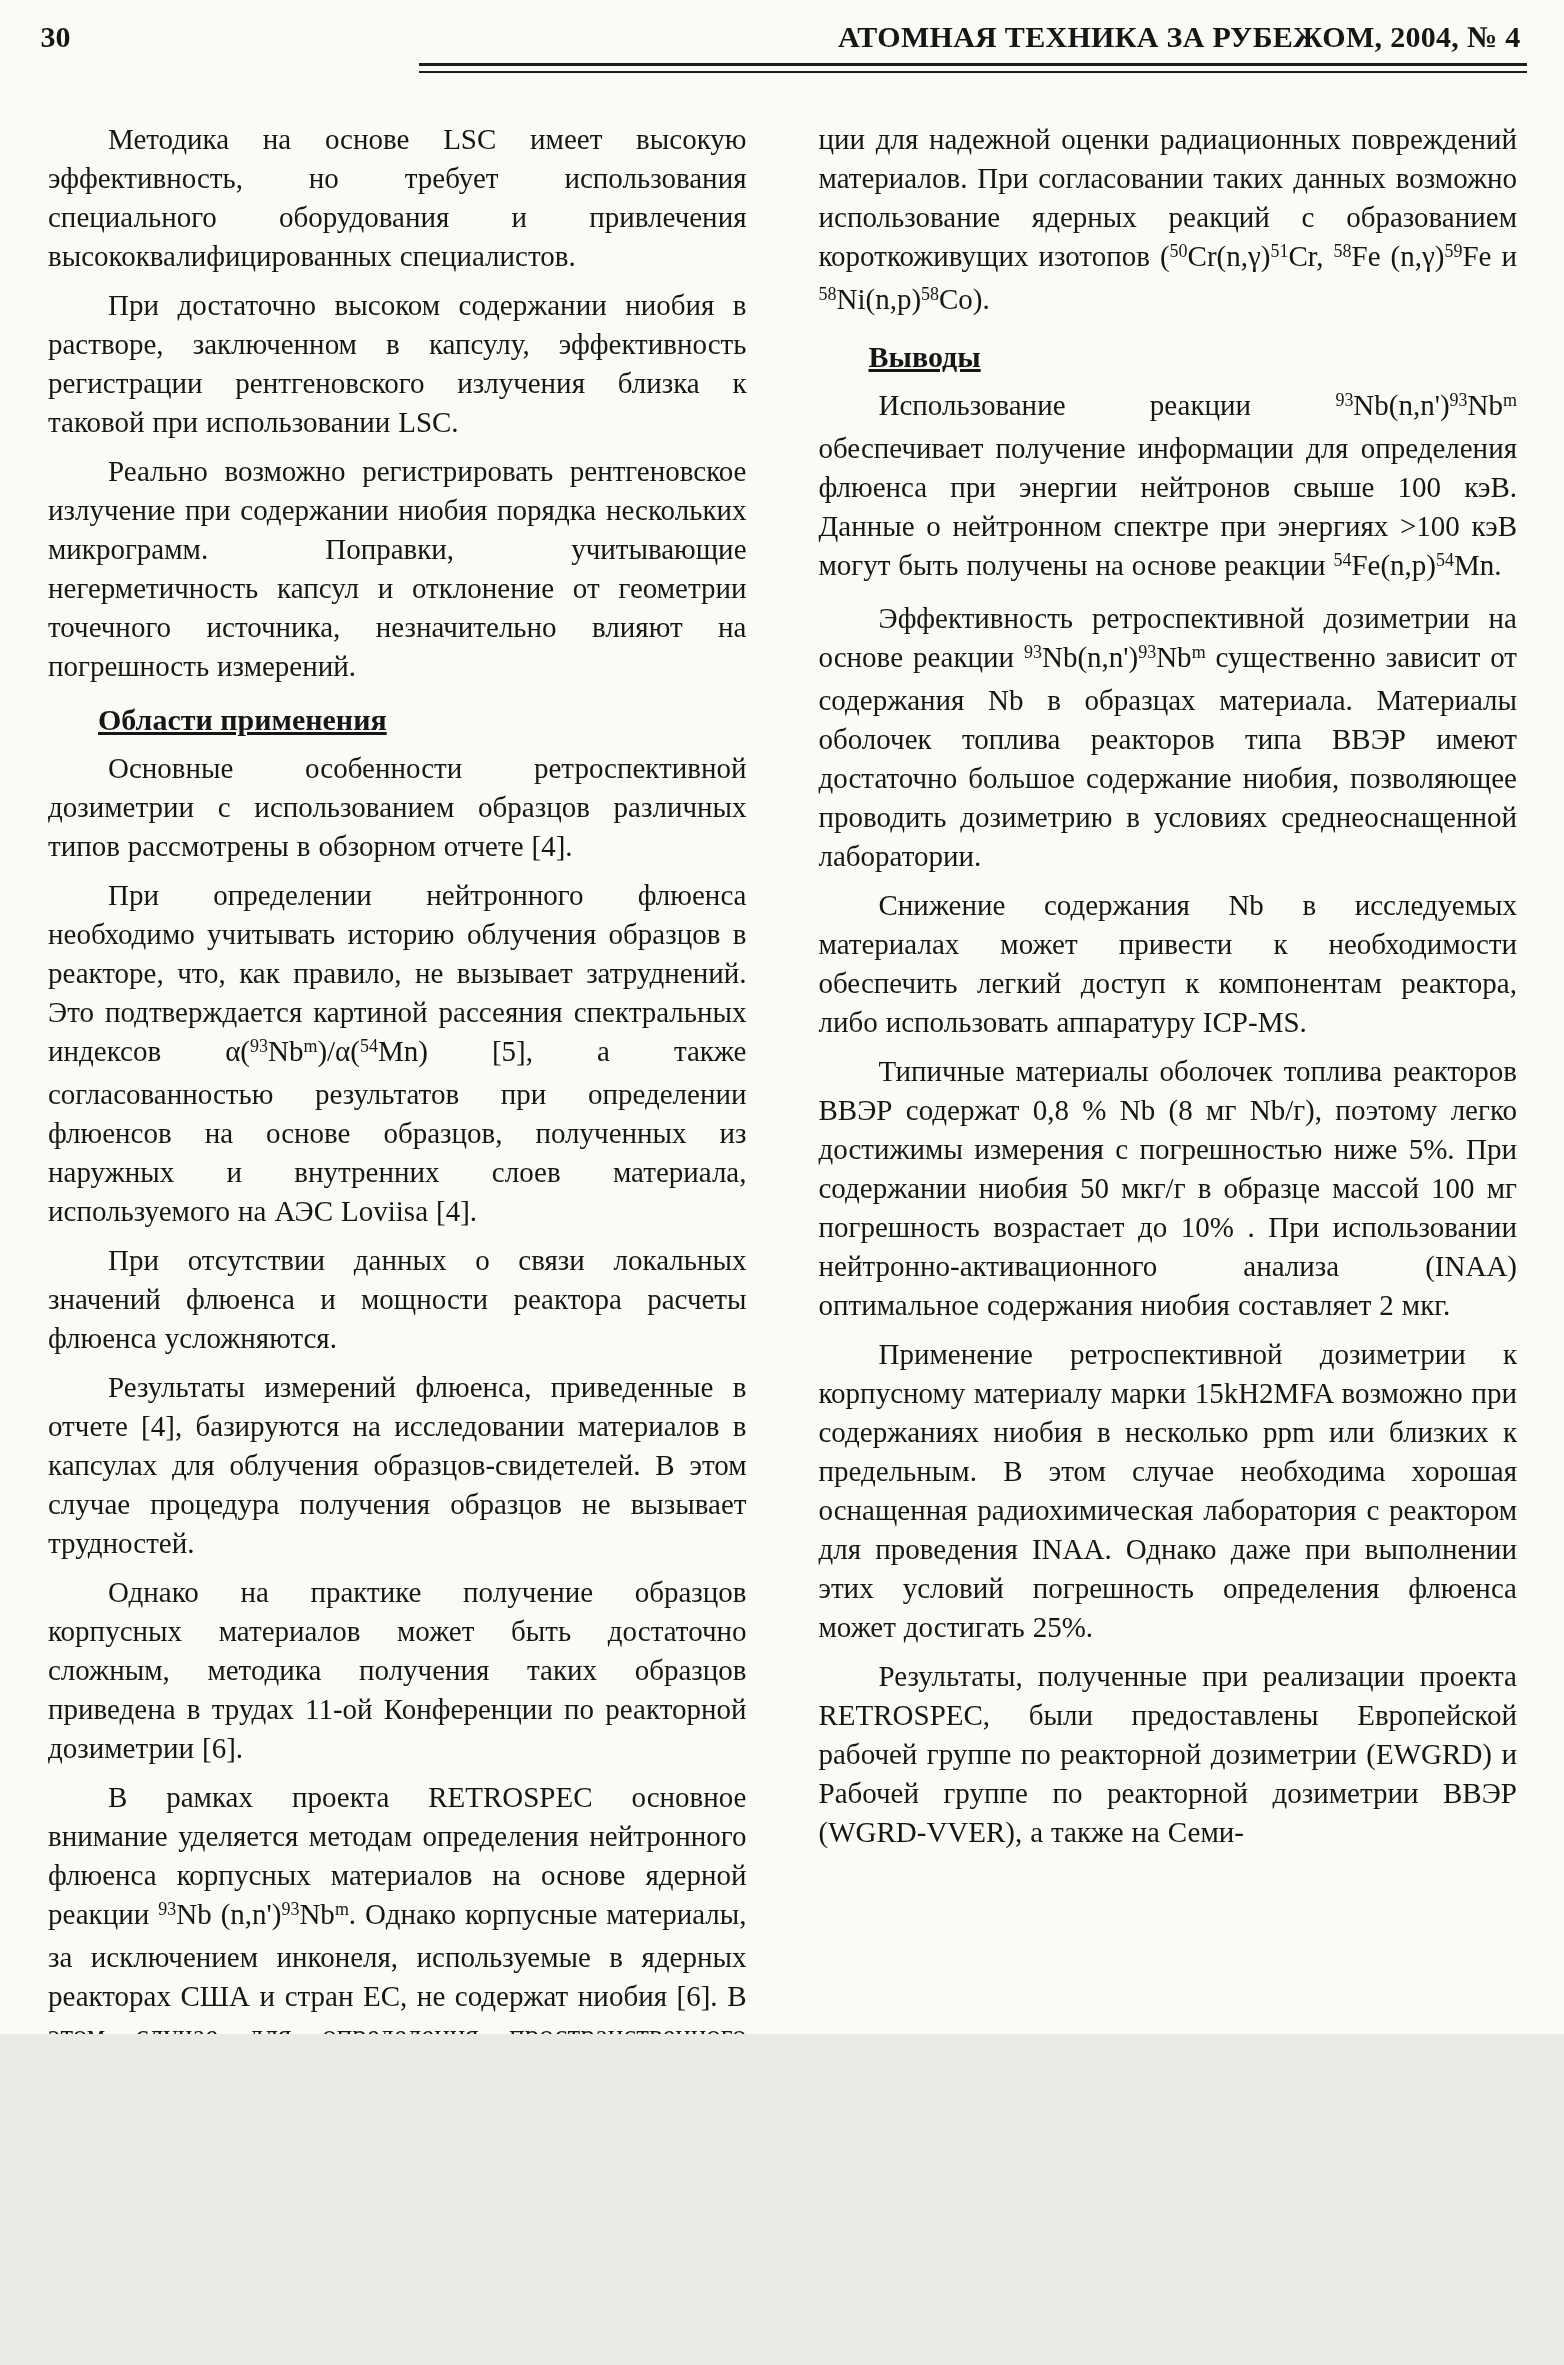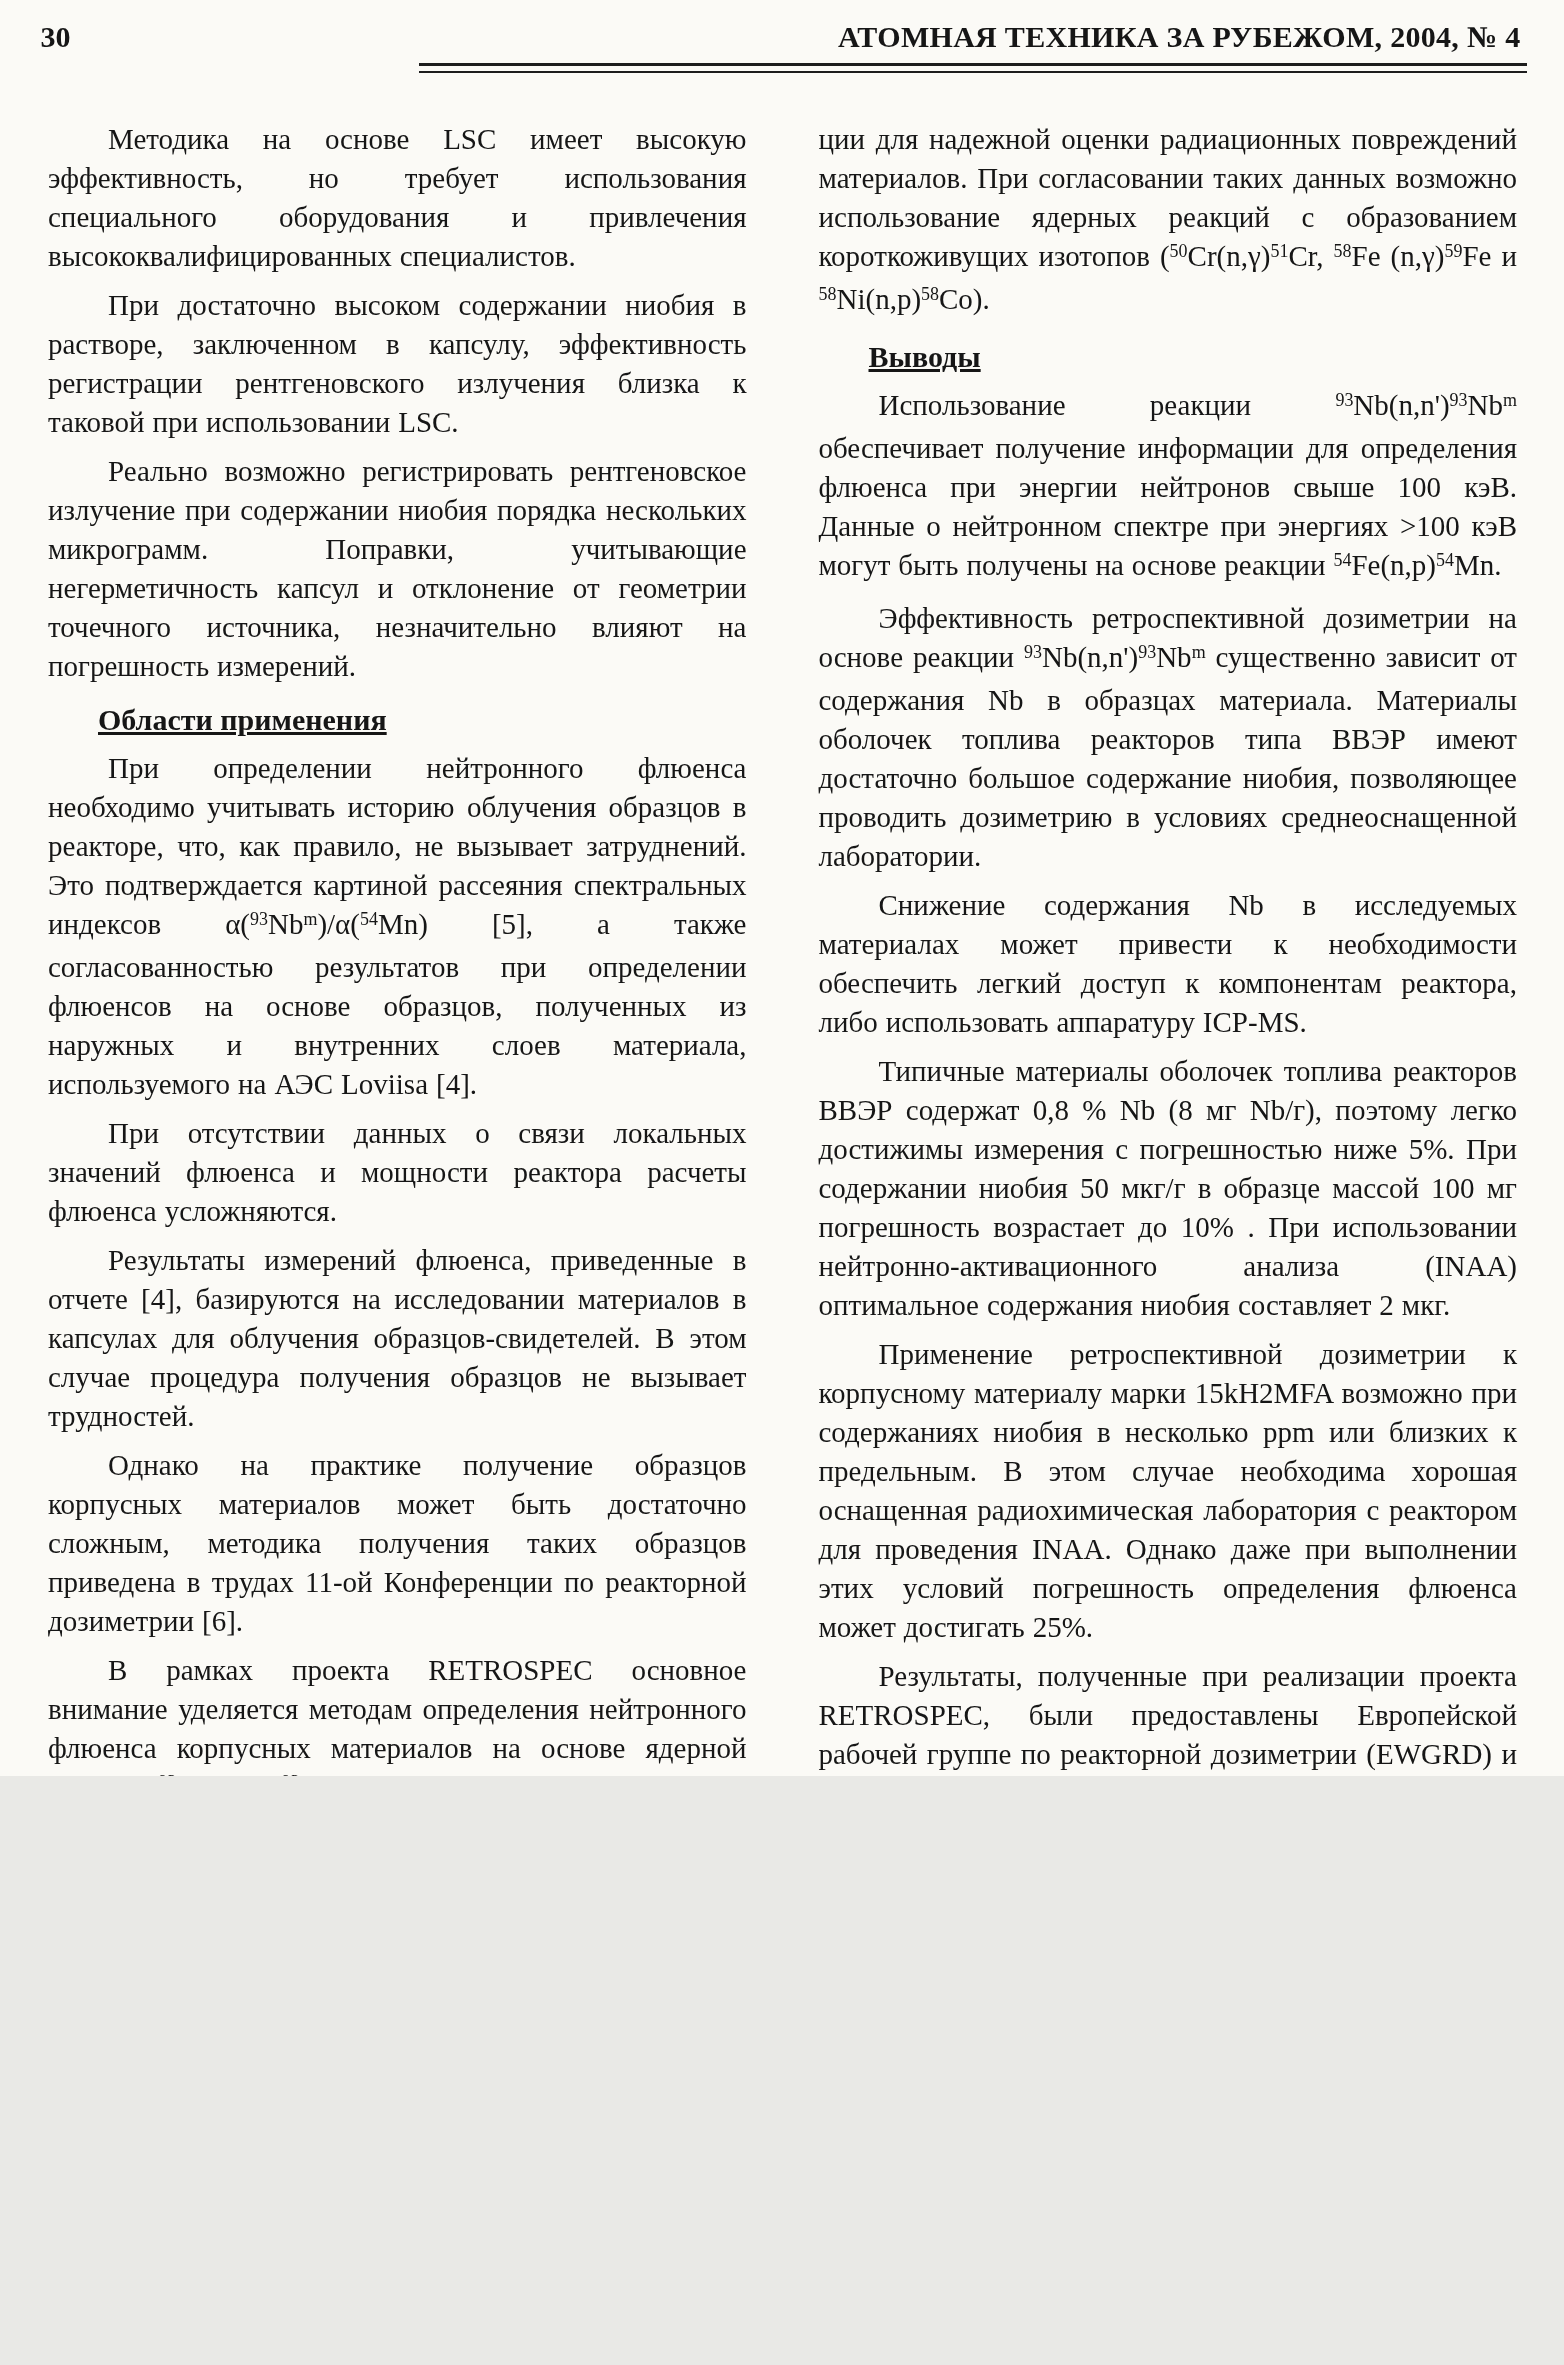--- a/index.html
+++ b/index.html
@@ -5,21 +5,21 @@
   html, body { margin: 0; padding: 0; }
   body {
     width: 1564px;
     height: 2366px;
     background: #e9e9e6;
     font-family: "Liberation Serif", "DejaVu Serif", serif;
   }
   .page {
     position: relative;
     width: 1564px;
-    height: 1776px;
+    height: 2034px;
     box-sizing: border-box;
     background: #fbfaf6;
     color: #161616;
     padding: 19.6px 37px 26px 38px;
     overflow: hidden;
   }
   .header-row {
     display: flex;
     justify-content: space-between;
     align-items: baseline;
@@ -78,20 +78,21 @@
     <span class="journal-title">АТОМНАЯ ТЕХНИКА ЗА РУБЕЖОМ, 2004, № 4</span>
   </div>
   <div class="header-rule"></div>
 
   <div class="content">
     <div class="column">
         <p class="para">Методика на основе LSC имеет высокую эффективность, но требует использования специального оборудования и привлечения высококвалифицированных специалистов.</p>
         <p class="para">При достаточно высоком содержании ниобия в растворе, заключенном в капсулу, эффективность регистрации рентгеновского излучения близка к таковой при использовании LSC.</p>
         <p class="para">Реально возможно регистрировать рентгеновское излучение при содержании ниобия порядка нескольких микрограмм. Поправки, учитывающие негерметичность капсул и отклонение от геометрии точечного источника, незначительно влияют на погрешность измерений.</p>
         <h3 class="subhead">Области применения</h3>
+        <p class="para">Основные особенности ретроспективной дозиметрии с использованием образцов различных типов рассмотрены в обзорном отчете [4].</p>
         <p class="para">При определении нейтронного флюенса необходимо учитывать историю облучения образцов в реакторе, что, как правило, не вызывает затруднений. Это подтверждается картиной рассеяния спектральных индексов α(<sup>93</sup>Nb<sup>m</sup>)/α(<sup>54</sup>Mn) [5], а также согласованностью результатов при определении флюенсов на основе образцов, полученных из наружных и внутренних слоев материала, используемого на АЭС Loviisa [4].</p>
         <p class="para">При отсутствии данных о связи локальных значений флюенса и мощности реактора расчеты флюенса усложняются.</p>
         <p class="para">Результаты измерений флюенса, приведенные в отчете [4], базируются на исследовании материалов в капсулах для облучения образцов-свидетелей. В этом случае процедура получения образцов не вызывает трудностей.</p>
         <p class="para">Однако на практике получение образцов корпусных материалов может быть достаточно сложным, методика получения таких образцов приведена в трудах 11-ой Конференции по реакторной дозиметрии [6].</p>
         <p class="para">В рамках проекта RETROSPEC основное внимание уделяется методам определения нейтронного флюенса корпусных материалов на основе ядерной реакции <sup>93</sup>Nb (n,n')<sup>93</sup>Nb<sup>m</sup>. Однако корпусные материалы, за исключением инконеля, используемые в ядерных реакторах США и стран ЕС, не содержат ниобия [6]. В этом случае для определения пространственного распределения нейтронного спектра возможно использование реакции <sup>54</sup>Fe(n,p)<sup>54</sup>Mn, поскольку железо входит в состав всех сталей. Тщательно согласованные данные о спектре нейтронов обеспечат получение информа-</p>
       </div>
     <div class="column">
         <p class="para no-indent">ции для надежной оценки радиационных повреждений материалов. При согласовании таких данных возможно использование ядерных реакций с образованием короткоживущих изотопов (<sup>50</sup>Cr(n,γ)<sup>51</sup>Cr, <sup>58</sup>Fe (n,γ)<sup>59</sup>Fe и <sup>58</sup>Ni(n,p)<sup>58</sup>Co).</p>
         <h3 class="subhead">Выводы</h3>
         <p class="para">Использование реакции <sup>93</sup>Nb(n,n')<sup>93</sup>Nb<sup>m</sup> обеспечивает получение информации для определения флюенса при энергии нейтронов свыше 100 кэВ. Данные о нейтронном спектре при энергиях &gt;100 кэВ могут быть получены на основе реакции <sup>54</sup>Fe(n,p)<sup>54</sup>Mn.</p>

